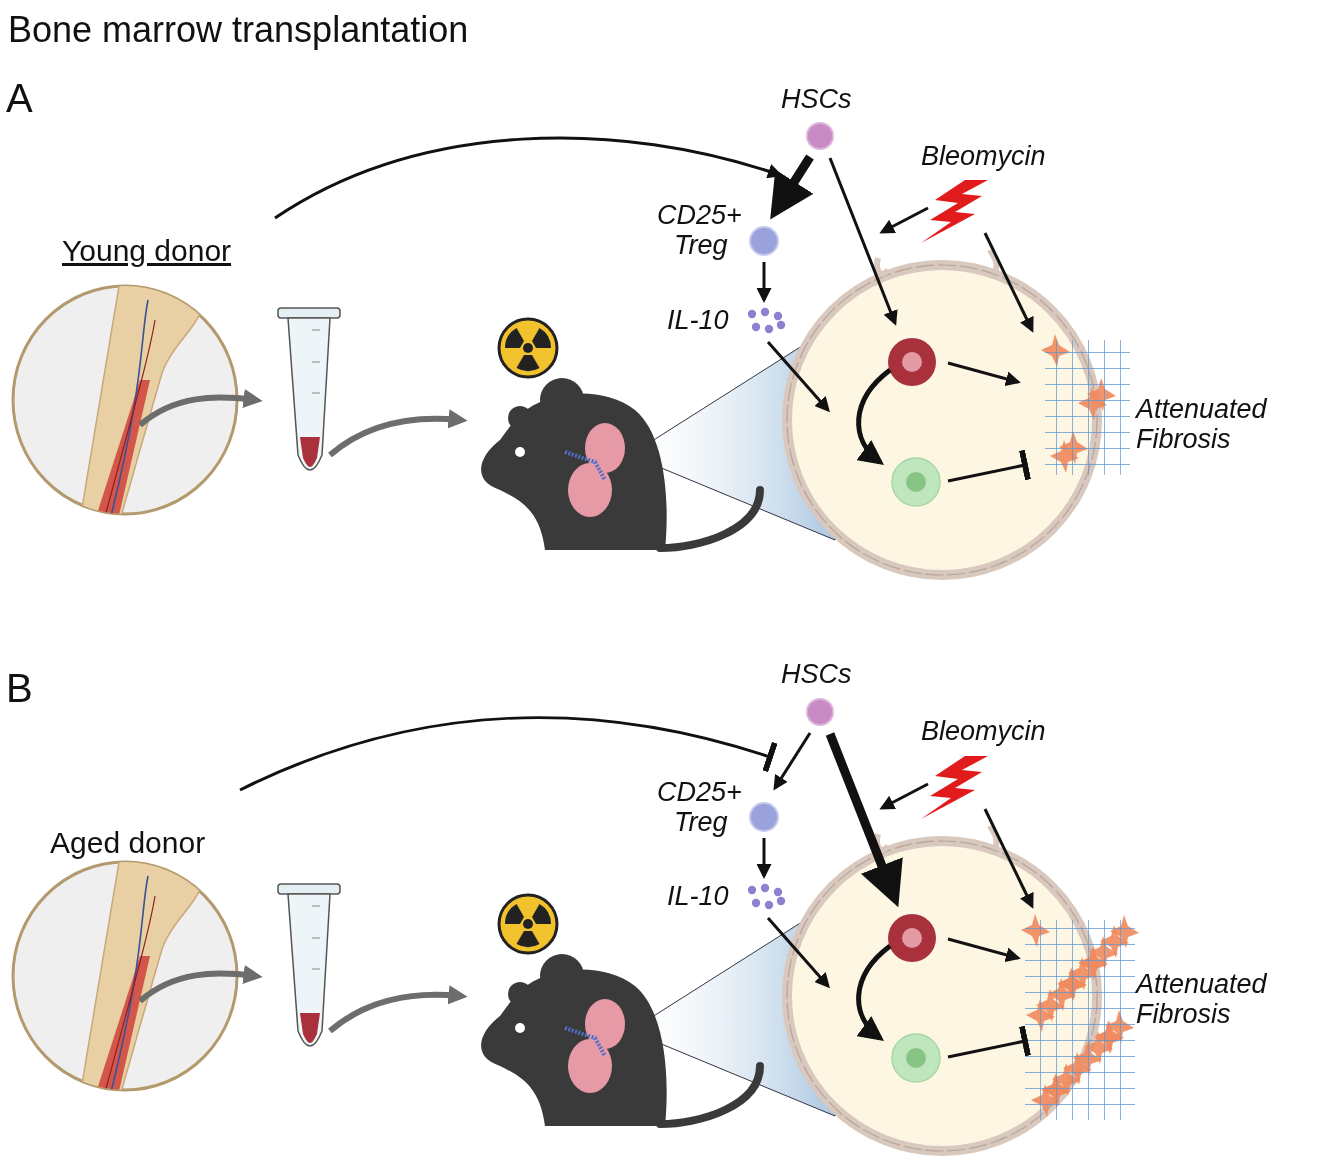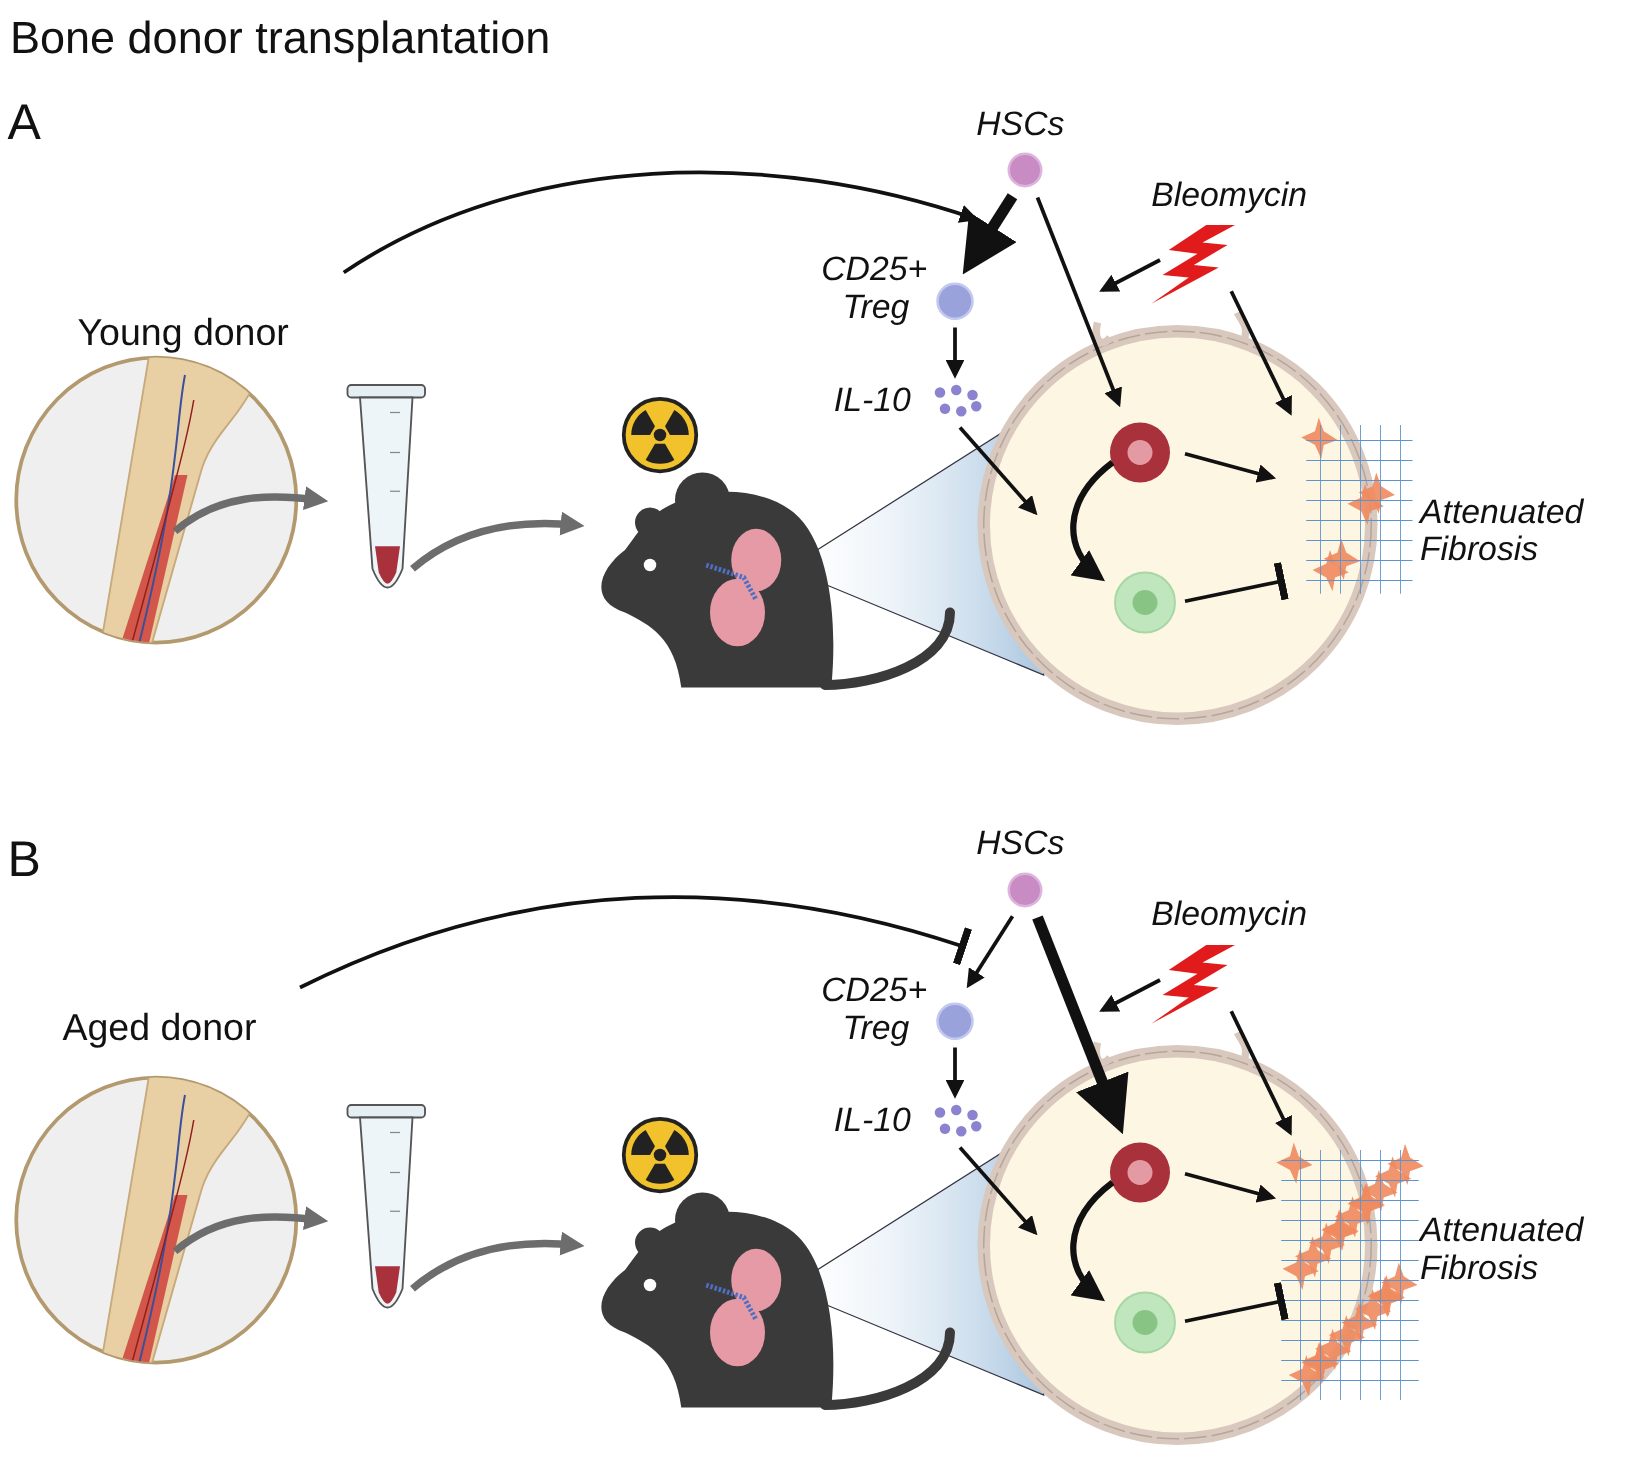--- a/index.html
+++ b/index.html
@@ -8,39 +8,39 @@
   .lbl { position: absolute; white-space: nowrap; line-height: 1; }
   .title { font-size: 36px; left: 8px; top: 12px; }
   .panel-letter { font-size: 40px; left: 6px; }
   .big { font-size: 30px; }
   .med { font-size: 27px; font-style: italic; }
   svg { position: absolute; left: 0; top: 0; }
 </style>
 </head>
 <body>
 
-<div class="lbl title">Bone donor transplantation</div>
+<div class="lbl title">Bone marrow transplantation</div>
 
 <div>
   <div class="lbl panel-letter" style="top:78px;">A</div>
-  <div class="lbl big" style="left:62px; top:252px;">Young donor</div>
+  <div class="lbl big" style="left:62px; top:236px;text-decoration:underline;">Young donor</div>
   <div class="lbl med" style="left:781px; top:86px;">HSCs</div>
   <div class="lbl med" style="left:657px; top:202px;">CD25+</div>
   <div class="lbl med" style="left:674px; top:232px;">Treg</div>
   <div class="lbl med" style="left:667px; top:307px;">IL-10</div>
   <div class="lbl med" style="left:921px; top:143px;">Bleomycin</div>
   <div class="lbl med" style="left:868px; top:392px;">Mo-AM</div>
   <div class="lbl med" style="left:868px; top:508px;">TR-AM</div>
   <div class="lbl med" style="left:1136px; top:396px;">Attenuated</div>
   <div class="lbl med" style="left:1136px; top:426px;">Fibrosis</div>
 </div>
 
 <div>
   <div class="lbl panel-letter" style="top:668px;">B</div>
-  <div class="lbl big" style="left:50px; top:808px;">Aged donor</div>
+  <div class="lbl big" style="left:50px; top:828px;">Aged donor</div>
   <div class="lbl med" style="left:781px; top:661px;">HSCs</div>
   <div class="lbl med" style="left:657px; top:779px;">CD25+</div>
   <div class="lbl med" style="left:674px; top:809px;">Treg</div>
   <div class="lbl med" style="left:667px; top:883px;">IL-10</div>
   <div class="lbl med" style="left:921px; top:718px;">Bleomycin</div>
   <div class="lbl med" style="left:868px; top:966px;">Mo-AM</div>
   <div class="lbl med" style="left:868px; top:1084px;">TR-AM</div>
   <div class="lbl med" style="left:1136px; top:971px;">Attenuated</div>
   <div class="lbl med" style="left:1136px; top:1001px;">Fibrosis</div>
 </div>

